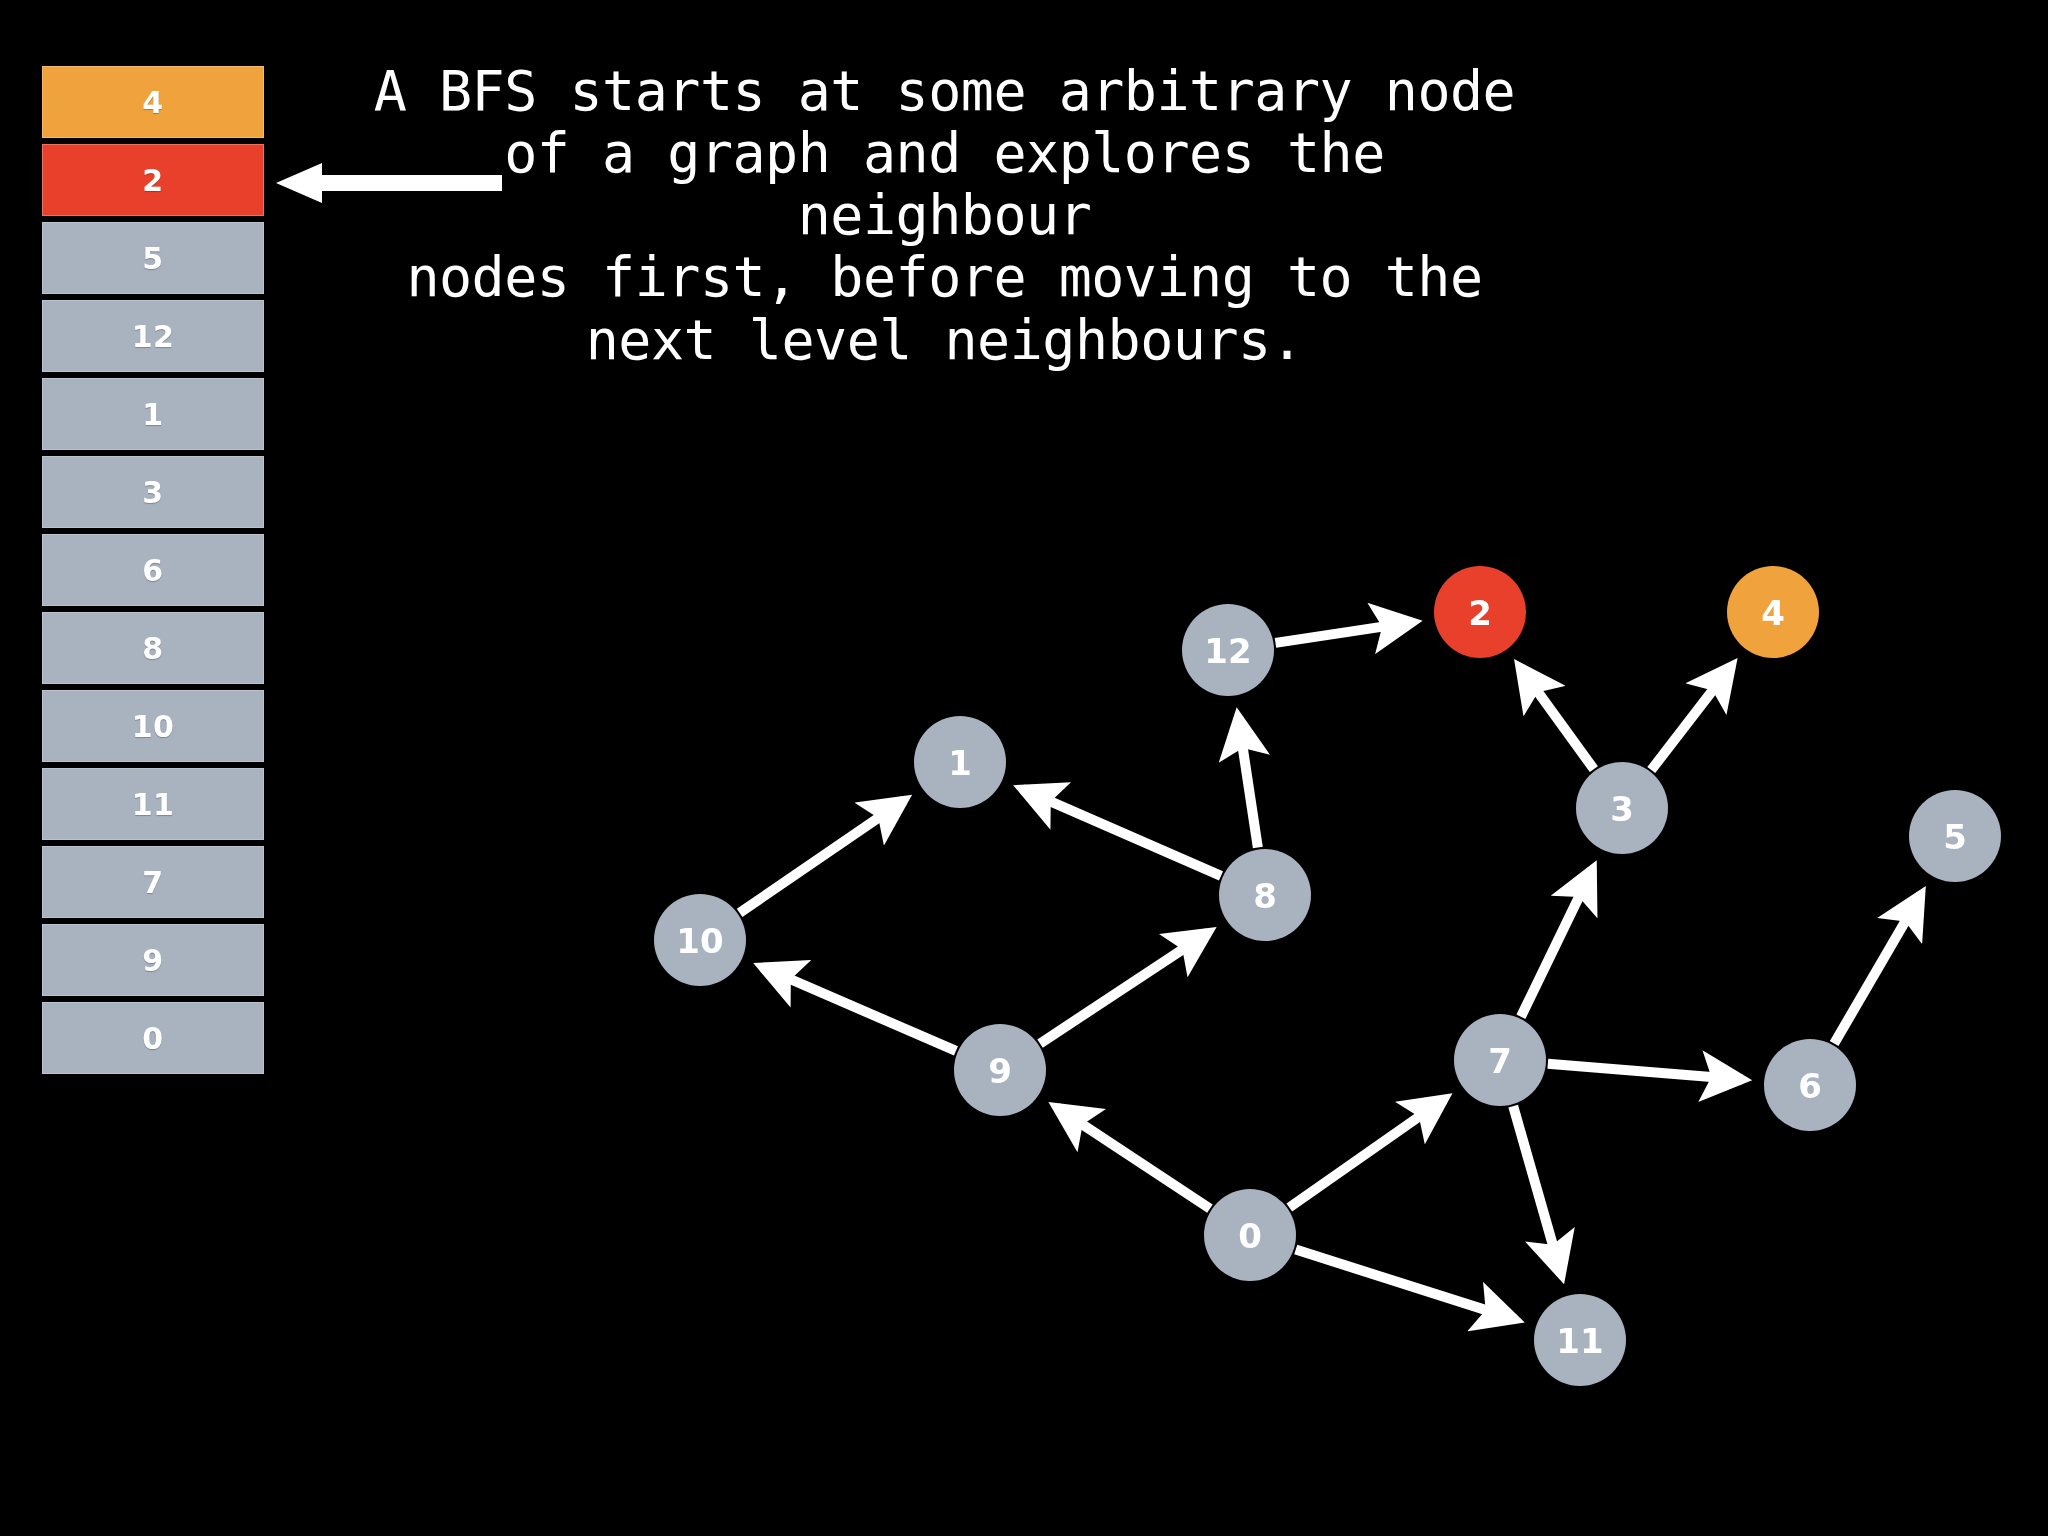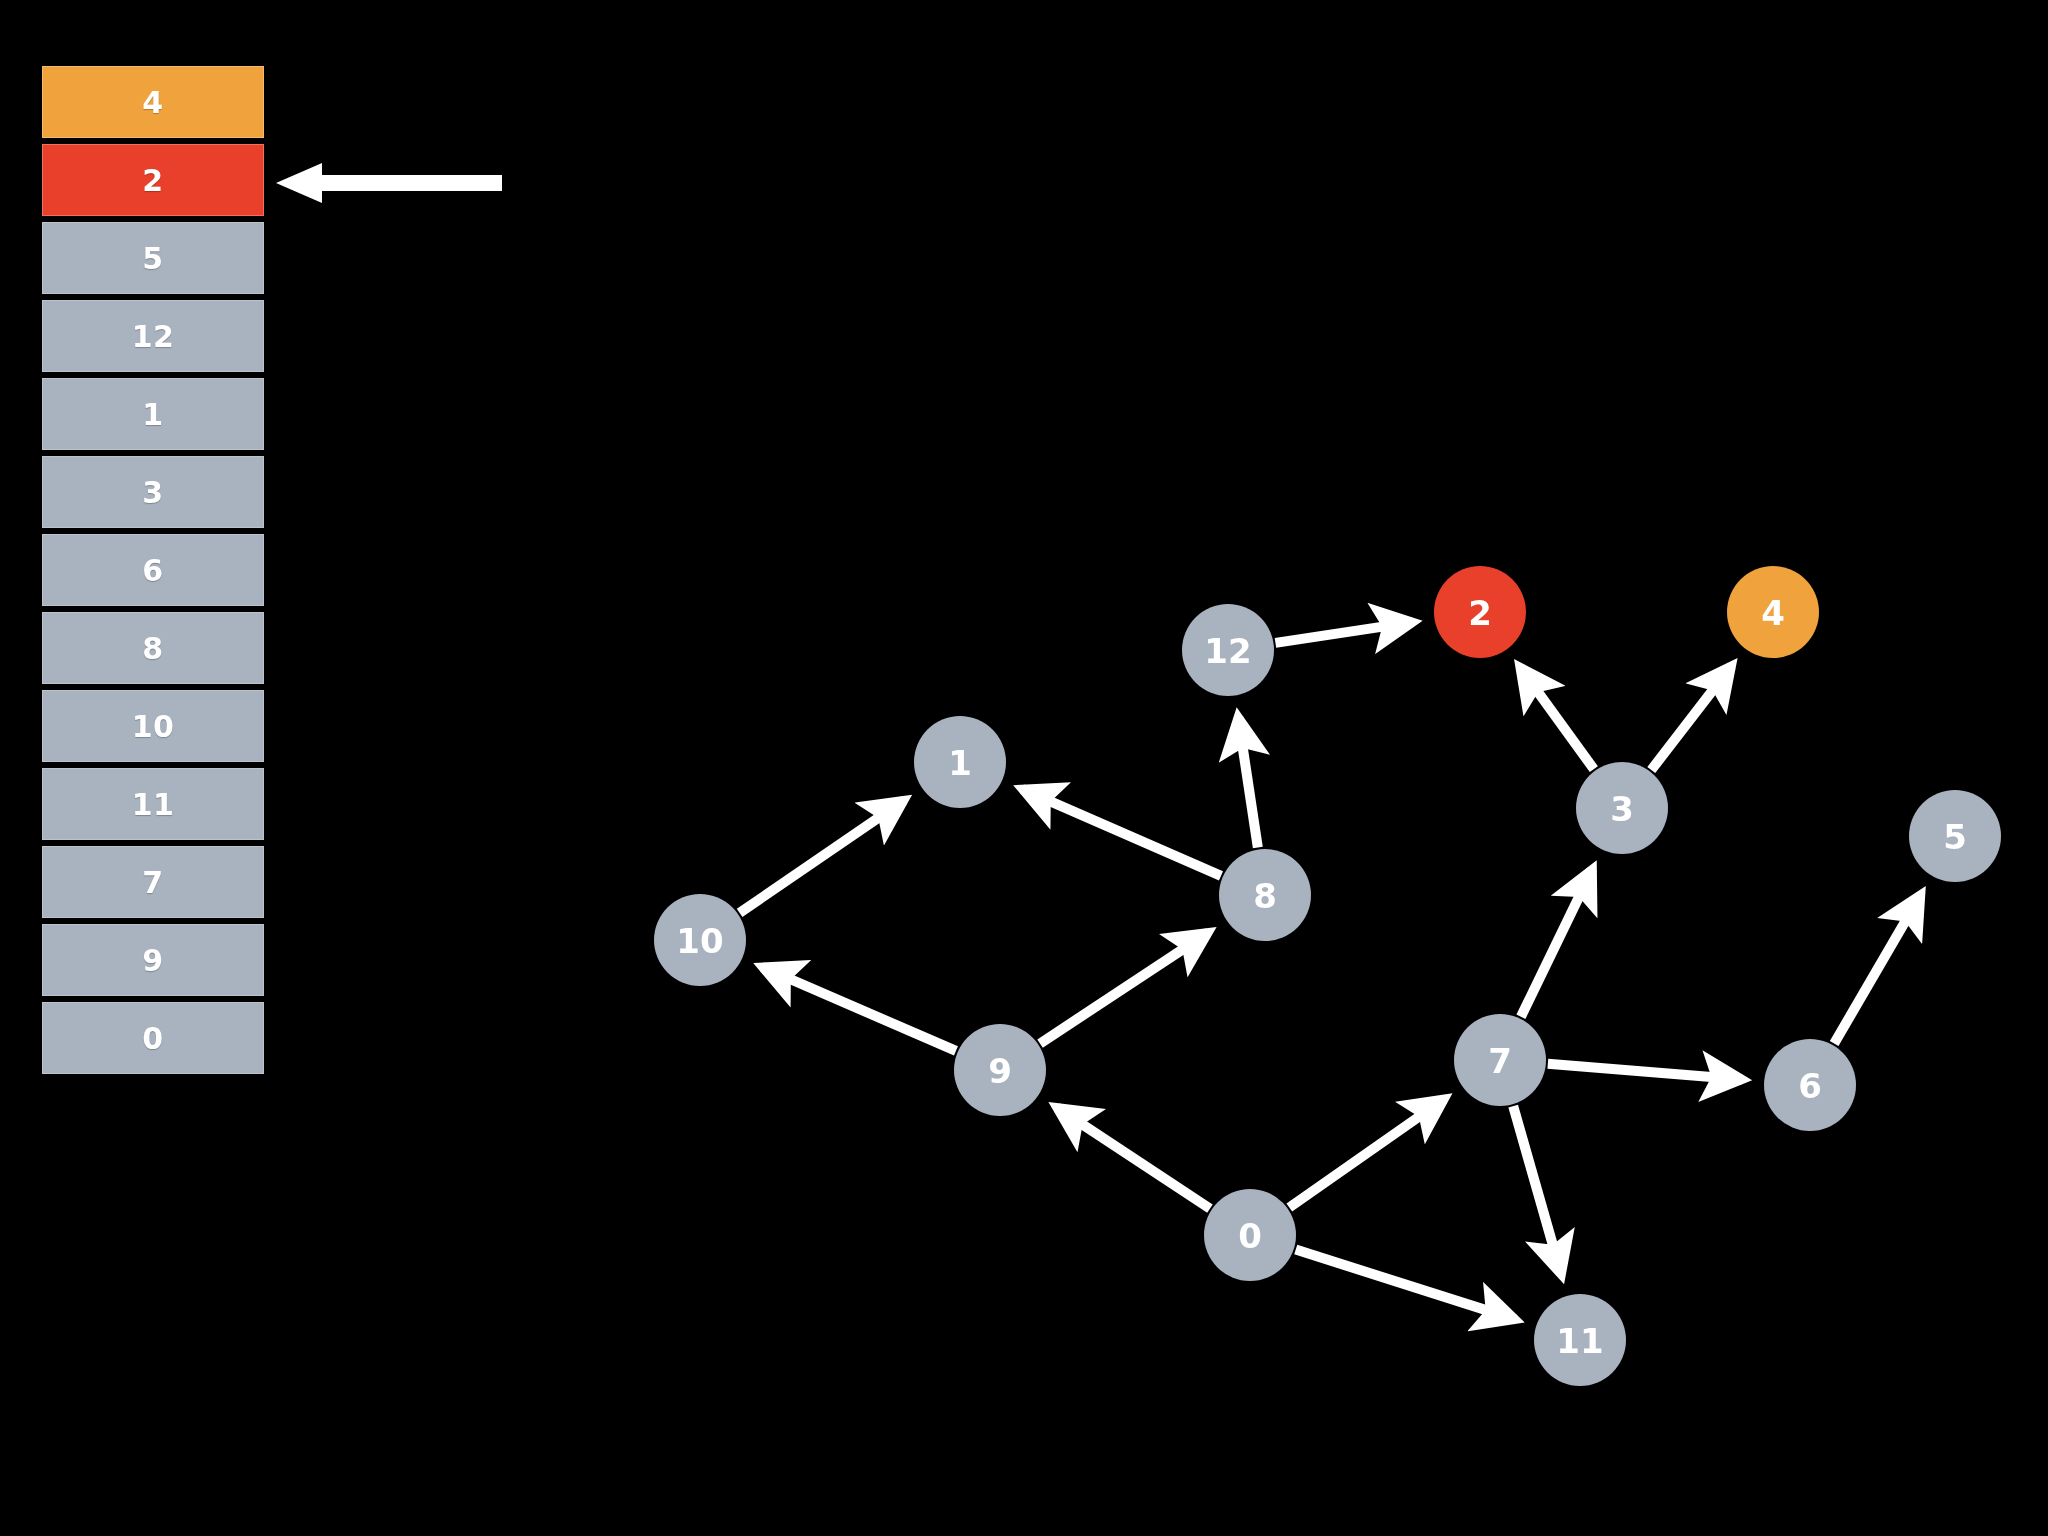--- a/index.html
+++ b/index.html
@@ -130,20 +130,24 @@
       </div>
       <div class="queue-cell">
         <span>0</span>
       </div>
     </div>
 
   <svg id="queue-pointer" viewBox="0 0 226 42" width="226" height="42">
     <polygon points="0,21 46,1 46,13 226,13 226,29 46,29 46,41" fill="#ffffff"></polygon>
   </svg>
 
+  <div id="caption">A BFS starts at some arbitrary node
+of a graph and explores the neighbour
+nodes first, before moving to the
+next level neighbours.</div>
 
   <svg id="graph" viewBox="0 0 2048 1536">
     <defs>
       <marker id="arrowhead" markerWidth="5.2" markerHeight="5.2" refX="4.2" refY="2.6" orient="auto" markerUnits="strokeWidth">
         <polygon points="0,0 5.2,2.6 0,5.2 1.1,2.6" fill="#ffffff"></polygon>
       </marker>
     </defs>
     <g id="edge-layer">
         <line x1="1275.4634045730506" y1="642.8428199453336" x2="1412.760176854845" y2="622.1393384107773" stroke="#ffffff" stroke-width="10" stroke-linecap="butt" marker-end="url(#arrowhead)"></line>
         <line x1="1257.8322970849777" y1="847.5381834005274" x2="1238.1542457962817" y2="717.2375735159196" stroke="#ffffff" stroke-width="10" stroke-linecap="butt" marker-end="url(#arrowhead)"></line>

